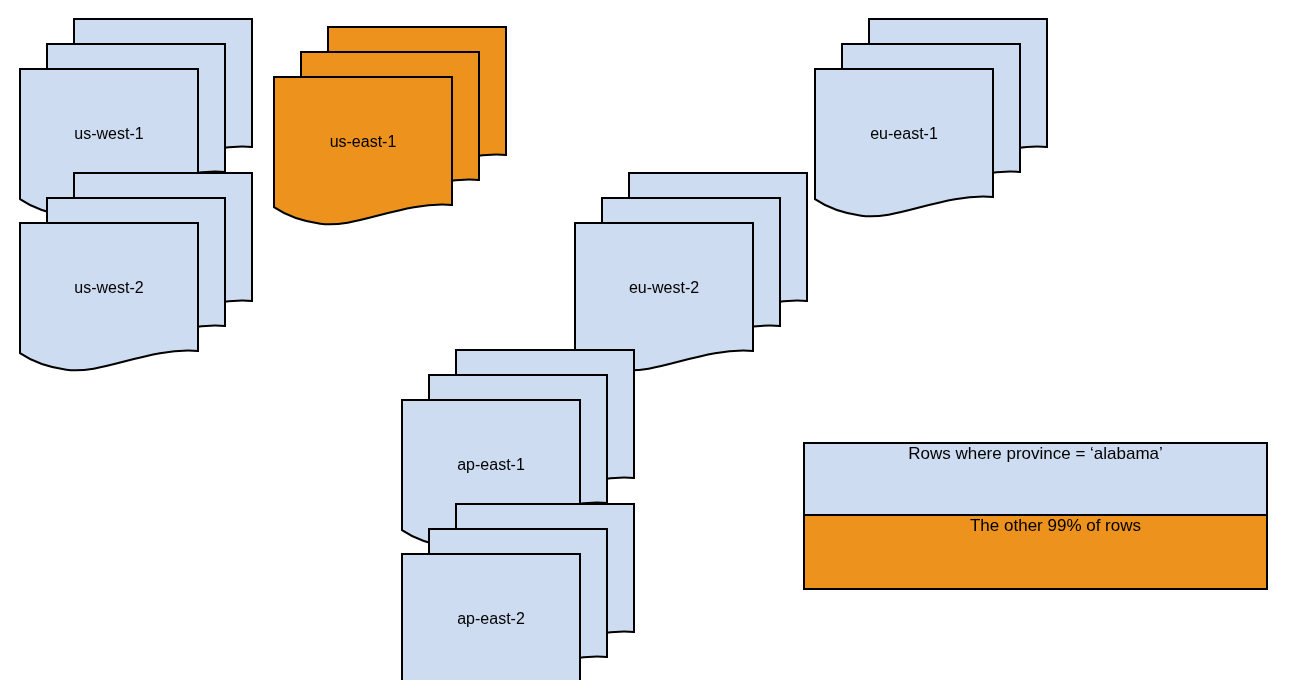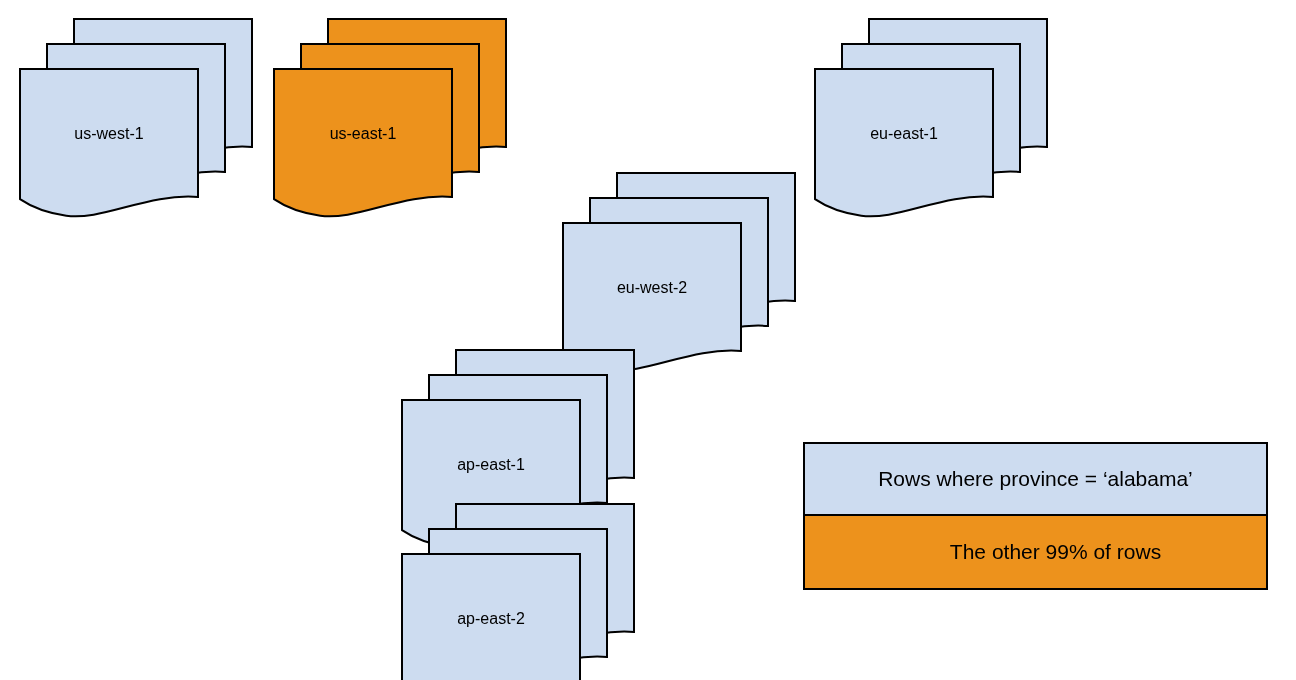--- a/index.html
+++ b/index.html
@@ -41,24 +41,23 @@
   .legend {
     position: absolute;
     box-sizing: border-box;
     border: 2px solid #000000;
     overflow: hidden;
   }
   .legend-row {
     box-sizing: border-box;
     width: 100%;
     display: flex;
-    align-items: center;
     justify-content: center;
     font-family: "Liberation Sans", sans-serif;
-    font-size: 21px;
+    font-size: 17px;
     color: #000000;
     white-space: nowrap;
   }
   .legend-row.first {
     border-bottom: 2px solid #000000;
   }
 </style>
 </head>
 <body>
 
@@ -70,21 +69,21 @@
         </g>
         <g transform="translate(27,25)">
           <path d="M 0 0 L 178 0 L 178 128 C 128.16 124 81.88000000000001 151.92000000000002 46.28 146.72 C 28.48 144.12 10.68 137.36 0 130.08 Z" fill="#CDDCF0" stroke="#000000" stroke-width="2" stroke-linejoin="miter"></path>
         </g>
         <g transform="translate(0,50)">
           <path d="M 0 0 L 178 0 L 178 128 C 128.16 124 81.88000000000001 151.92000000000002 46.28 146.72 C 28.48 144.12 10.68 137.36 0 130.08 Z" fill="#CDDCF0" stroke="#000000" stroke-width="2" stroke-linejoin="miter"></path>
         </g>
         <text class="doc-label" x="89" y="116">us-west-1</text>
       </svg>
     </div>
-    <div class="stack" style="left: 249px; top: 18px; width: 232px; height: 204px; padding-left: 24px;">
+    <div class="stack" style="left: 249px; top: 26px; width: 232px; height: 204px; padding-left: 24px;">
       <svg width="236" height="208" viewBox="-1 -1 236 208">
         <g transform="translate(54,0)">
           <path d="M 0 0 L 178 0 L 178 128 C 128.16 124 81.88000000000001 151.92000000000002 46.28 146.72 C 28.48 144.12 10.68 137.36 0 130.08 Z" fill="#ED921C" stroke="#000000" stroke-width="2" stroke-linejoin="miter"></path>
         </g>
         <g transform="translate(27,25)">
           <path d="M 0 0 L 178 0 L 178 128 C 128.16 124 81.88000000000001 151.92000000000002 46.28 146.72 C 28.48 144.12 10.68 137.36 0 130.08 Z" fill="#ED921C" stroke="#000000" stroke-width="2" stroke-linejoin="miter"></path>
         </g>
         <g transform="translate(0,50)">
           <path d="M 0 0 L 178 0 L 178 128 C 128.16 124 81.88000000000001 151.92000000000002 46.28 146.72 C 28.48 144.12 10.68 137.36 0 130.08 Z" fill="#ED921C" stroke="#000000" stroke-width="2" stroke-linejoin="miter"></path>
         </g>
@@ -98,21 +97,35 @@
         </g>
         <g transform="translate(27,25)">
           <path d="M 0 0 L 178 0 L 178 128 C 128.16 124 81.88000000000001 151.92000000000002 46.28 146.72 C 28.48 144.12 10.68 137.36 0 130.08 Z" fill="#CDDCF0" stroke="#000000" stroke-width="2" stroke-linejoin="miter"></path>
         </g>
         <g transform="translate(0,50)">
           <path d="M 0 0 L 178 0 L 178 128 C 128.16 124 81.88000000000001 151.92000000000002 46.28 146.72 C 28.48 144.12 10.68 137.36 0 130.08 Z" fill="#CDDCF0" stroke="#000000" stroke-width="2" stroke-linejoin="miter"></path>
         </g>
         <text class="doc-label" x="89" y="116">eu-east-1</text>
       </svg>
     </div>
-    <div class="stack" style="left: 562px; top: 172px; width: 232px; height: 204px;">
+    <div class="stack" style="left: 19px; top: 172px; width: 232px; height: 204px;">
+      <svg width="236" height="208" viewBox="-1 -1 236 208">
+        <g transform="translate(54,0)">
+          <path d="M 0 0 L 178 0 L 178 128 C 128.16 124 81.88000000000001 151.92000000000002 46.28 146.72 C 28.48 144.12 10.68 137.36 0 130.08 Z" fill="#CDDCF0" stroke="#000000" stroke-width="2" stroke-linejoin="miter"></path>
+        </g>
+        <g transform="translate(27,25)">
+          <path d="M 0 0 L 178 0 L 178 128 C 128.16 124 81.88000000000001 151.92000000000002 46.28 146.72 C 28.48 144.12 10.68 137.36 0 130.08 Z" fill="#CDDCF0" stroke="#000000" stroke-width="2" stroke-linejoin="miter"></path>
+        </g>
+        <g transform="translate(0,50)">
+          <path d="M 0 0 L 178 0 L 178 128 C 128.16 124 81.88000000000001 151.92000000000002 46.28 146.72 C 28.48 144.12 10.68 137.36 0 130.08 Z" fill="#CDDCF0" stroke="#000000" stroke-width="2" stroke-linejoin="miter"></path>
+        </g>
+        <text class="doc-label" x="89" y="116">us-west-2</text>
+      </svg>
+    </div>
+    <div class="stack" style="left: 574px; top: 172px; width: 232px; height: 204px;">
       <svg width="236" height="208" viewBox="-1 -1 236 208">
         <g transform="translate(54,0)">
           <path d="M 0 0 L 178 0 L 178 128 C 128.16 124 81.88000000000001 151.92000000000002 46.28 146.72 C 28.48 144.12 10.68 137.36 0 130.08 Z" fill="#CDDCF0" stroke="#000000" stroke-width="2" stroke-linejoin="miter"></path>
         </g>
         <g transform="translate(27,25)">
           <path d="M 0 0 L 178 0 L 178 128 C 128.16 124 81.88000000000001 151.92000000000002 46.28 146.72 C 28.48 144.12 10.68 137.36 0 130.08 Z" fill="#CDDCF0" stroke="#000000" stroke-width="2" stroke-linejoin="miter"></path>
         </g>
         <g transform="translate(0,50)">
           <path d="M 0 0 L 178 0 L 178 128 C 128.16 124 81.88000000000001 151.92000000000002 46.28 146.72 C 28.48 144.12 10.68 137.36 0 130.08 Z" fill="#CDDCF0" stroke="#000000" stroke-width="2" stroke-linejoin="miter"></path>
         </g>

